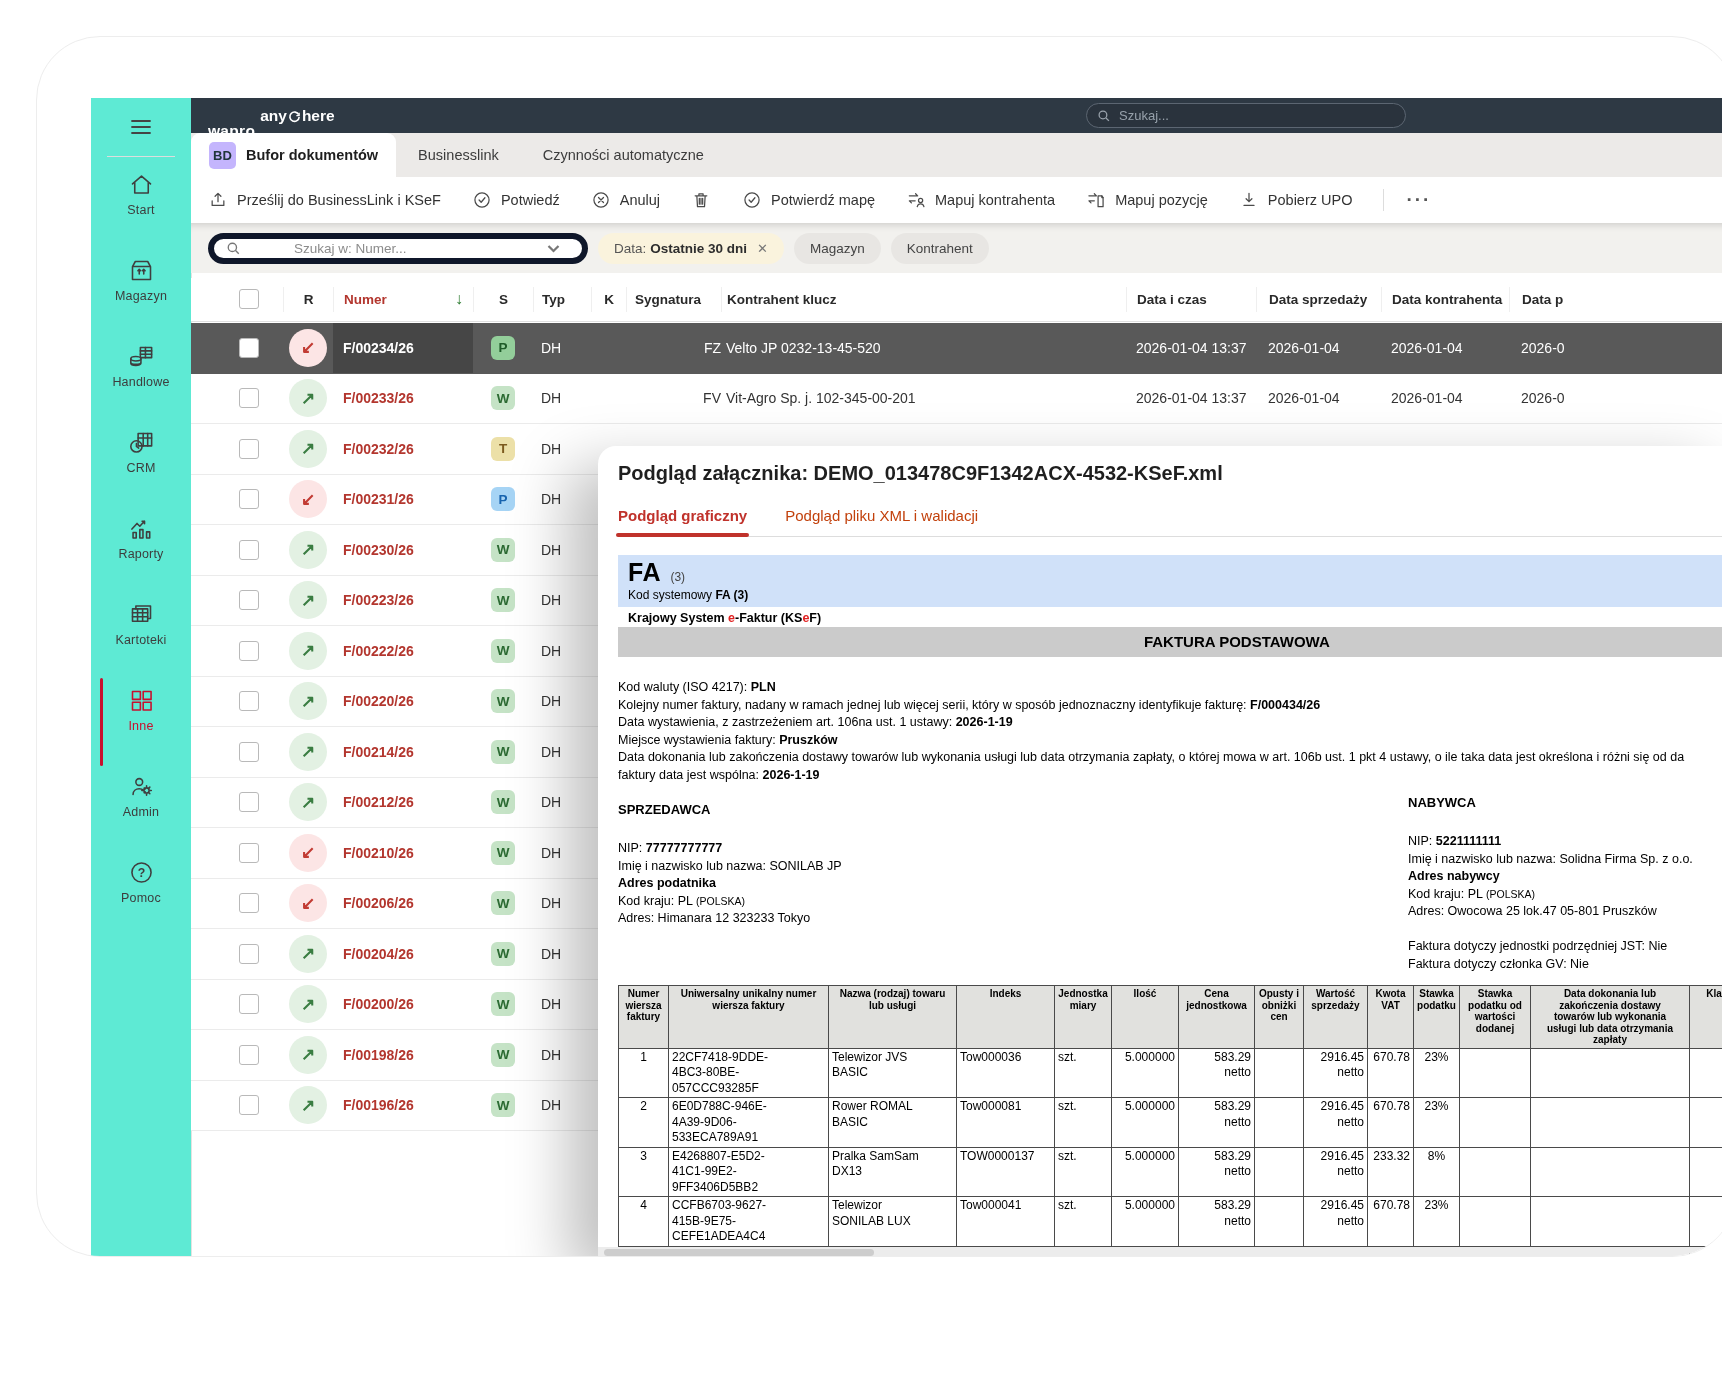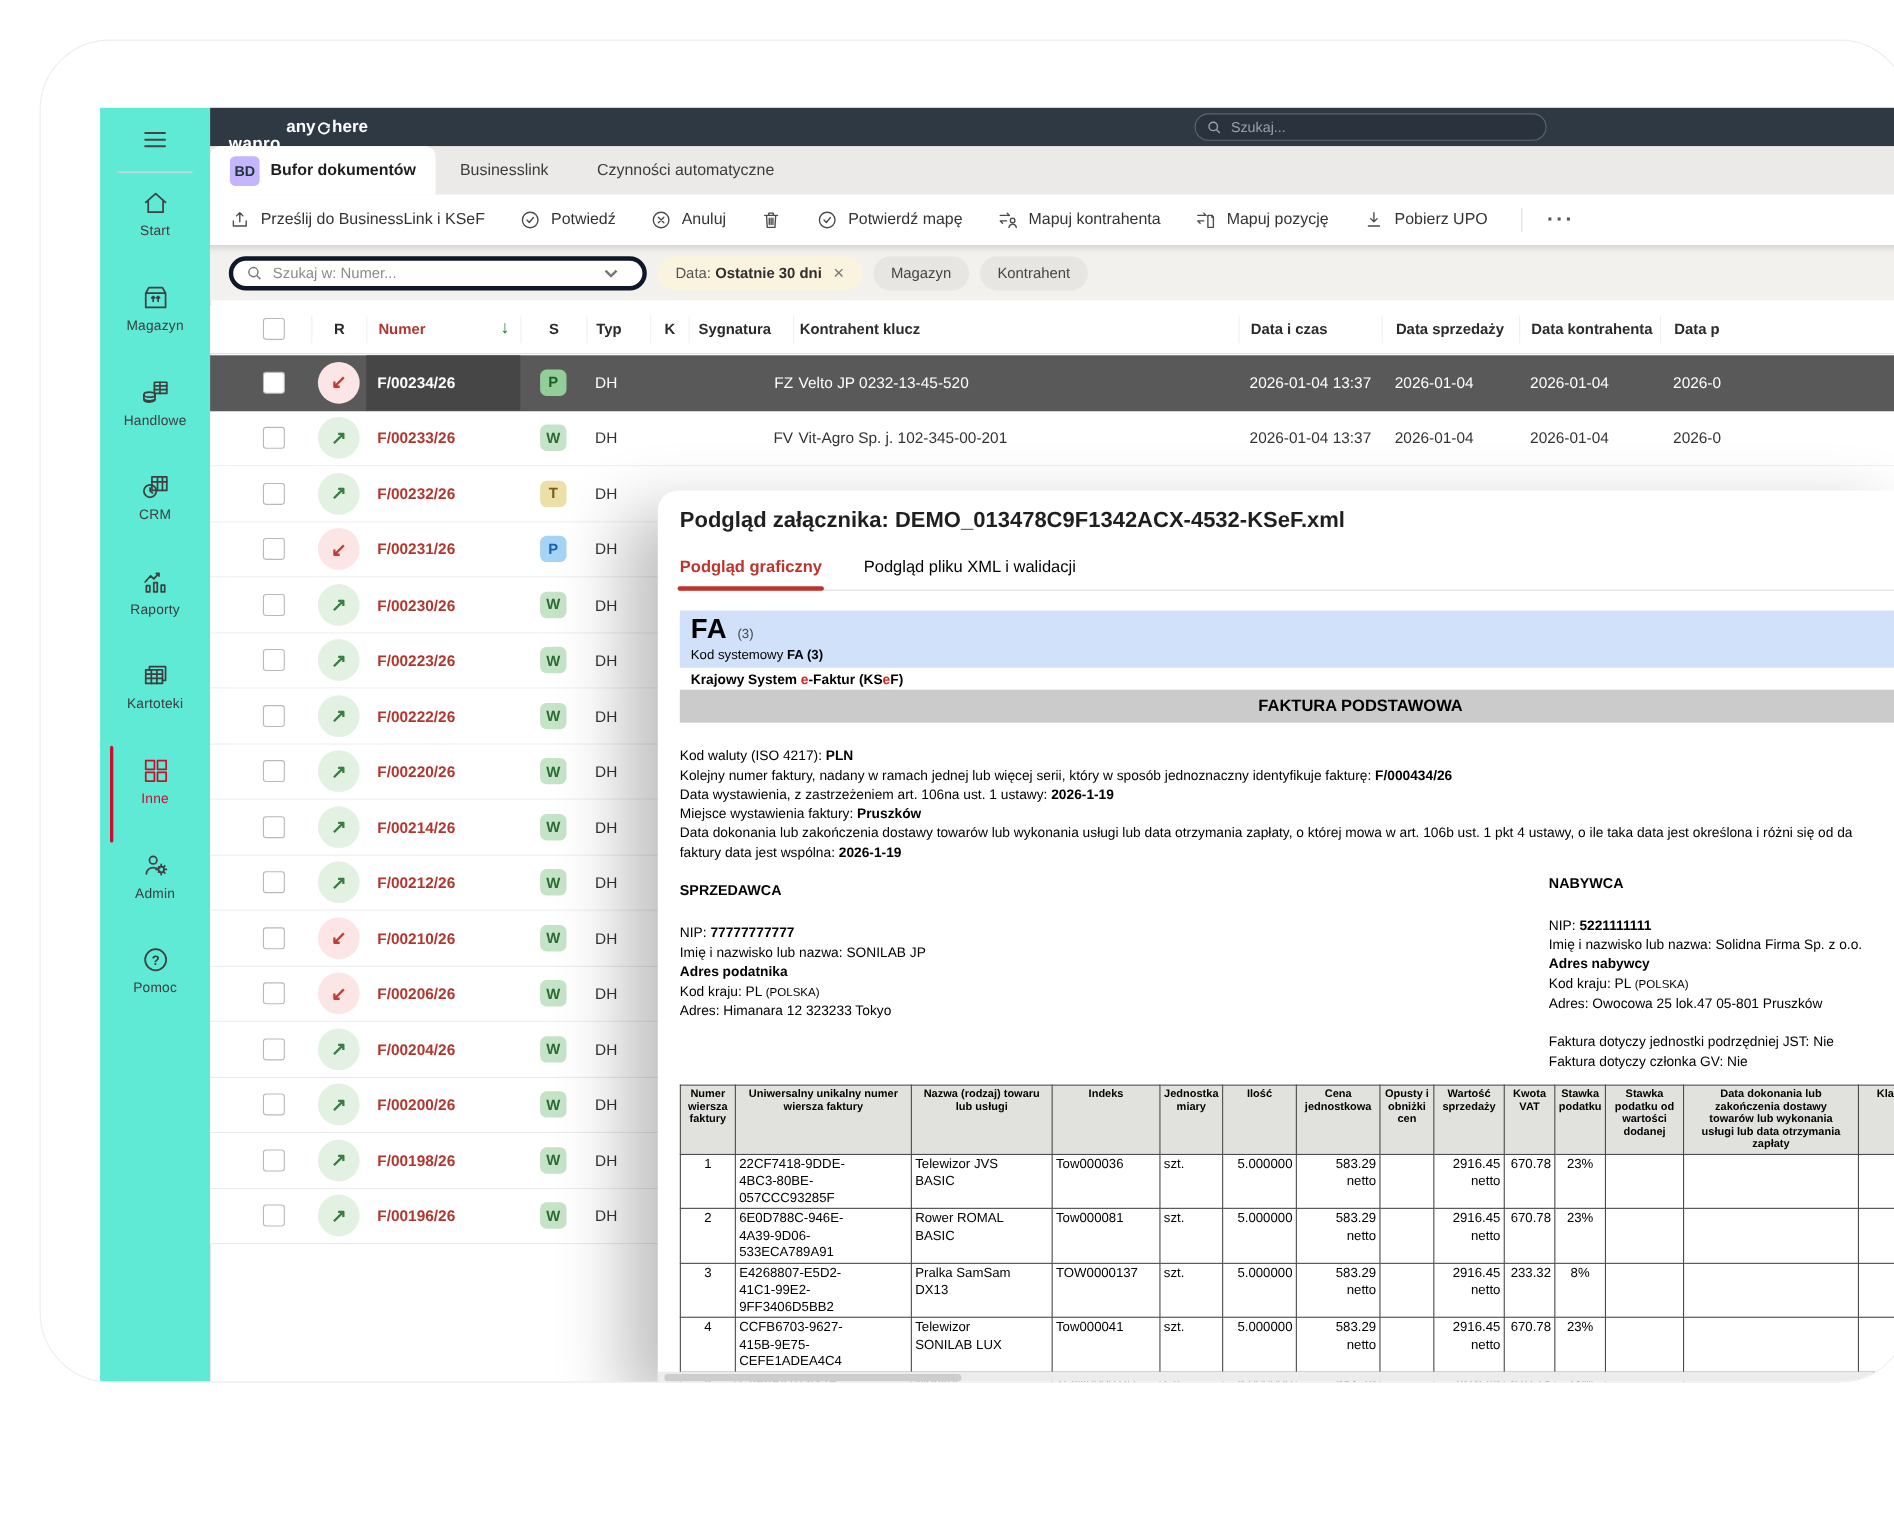--- a/index.html
+++ b/index.html
@@ -51,22 +51,22 @@
   .tbtn { display:flex; align-items:center; gap:9px; background:none; border:none; cursor:pointer;
     font-family:"Liberation Sans",sans-serif; font-size:14.5px; color:#333; margin-right:31px; }
   .tbtn .ic { width:20px; height:20px; stroke:#4b4b4b; fill:none; stroke-width:1.5;
     stroke-linecap:round; stroke-linejoin:round; }
   .tsep { width:1px; height:22px; background:#ddd; margin-right:22px; }
   .more { font-size:19px; color:#555; letter-spacing:2px; font-weight:700; margin-right:0; }
 
   
   .filterbar { position:absolute; left:154px; right:0; top:186px; height:50px; background:#f2f1ee;
     box-shadow:inset 0 9px 8px -8px rgba(0,0,0,.18); display:flex; align-items:center; padding-left:17px; }
-  .searchpill { width:380px; height:31px; background:#fff; border:4px solid #0f172a; border-radius:16px;
-    display:flex; align-items:center; padding:0 12px; }
+  .searchpill { width:380px; height:31px; background:#fff; border:6px solid #0f172a; border-radius:16px;
+    display:flex; align-items:center; padding:0 12px;gap:44px; }
   .searchpill svg { width:15px; height:15px; stroke:#777; fill:none; stroke-width:1.8; margin-right:9px; }
   .searchpill input { flex:1; border:none; outline:none; font-size:13.5px; color:#555;
     font-family:"Liberation Sans",sans-serif; background:transparent; }
   .searchpill input::placeholder { color:#8c8c8c; }
   .chev { width:12px; height:12px; stroke:#777; fill:none; stroke-width:1.8; }
   .chip { height:31px; border-radius:16px; background:#e8e6e3; color:#444; font-size:13.5px;
     display:flex; align-items:center; padding:0 16px; margin-left:10px; cursor:pointer; }
   .chip.tan { background:#faf3dd; color:#555; }
   .chip.tan b { color:#2e2e2e; margin-left:4px; }
   .chipx { margin-left:10px; color:#777; font-size:13px; cursor:pointer; }
@@ -105,21 +105,21 @@
   .sbadge.green-strong { background:#93ce9a; color:#1e5c28; }
   .sbadge.green { background:#c5e3c6; color:#2c6b33; }
   .sbadge.yellow { background:#ece0a8; color:#7c5a1e; }
   .sbadge.blue { background:#a6d4f5; color:#1763ae; }
 
   
   .modal { position:absolute; left:561px; top:409px; width:1139px; height:812px; background:#fff;
     border-top-left-radius:18px; box-shadow:-30px 20px 60px rgba(0,0,0,.25); z-index:10; overflow:hidden; }
   .modal-title { padding:16px 0 0 20px; font-size:20px; font-weight:700; color:#1f1f1f; }
   .modal-tabs { display:flex; gap:38px; margin:22px 0 0 20px; padding-bottom:12px; border-bottom:1px solid #ddd; }
-  .mtab { font-size:15px; color:#000000; cursor:pointer; position:relative; }
+  .mtab { font-size:15px; color:#c2410c; cursor:pointer; position:relative; }
   .mtab.active { color:#c0322b; font-weight:700; }
   .mtab.active::after { content:""; position:absolute; left:-2px; right:-2px; bottom:-13px;
     height:4px; background:#c0322b; border-radius:3px; }
   .modal-content { position:relative; padding:18px 0 0 20px; color:#000; }
   .fa-band { background:#d0e1f9; padding:3px 10px 5px; margin-right:0; }
   .fa-big { font-size:25px; font-weight:800; letter-spacing:.5px; }
   .fa-small { font-size:12px; color:#444; margin-left:5px; }
   .fa-sys { font-size:12px; margin-top:1px; }
   .fa-sys b { font-weight:700; }
   .ksef-line { margin:4px 0 2px 10px; font-size:12.5px; font-weight:700; }

